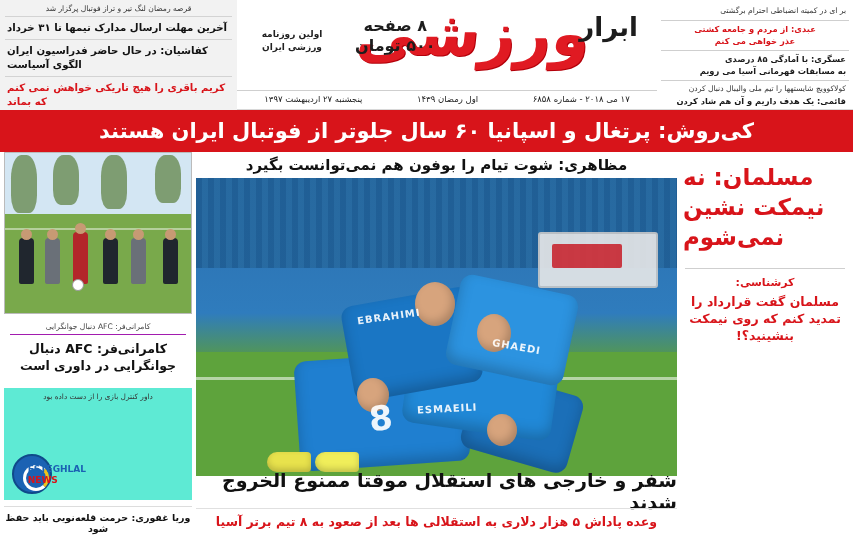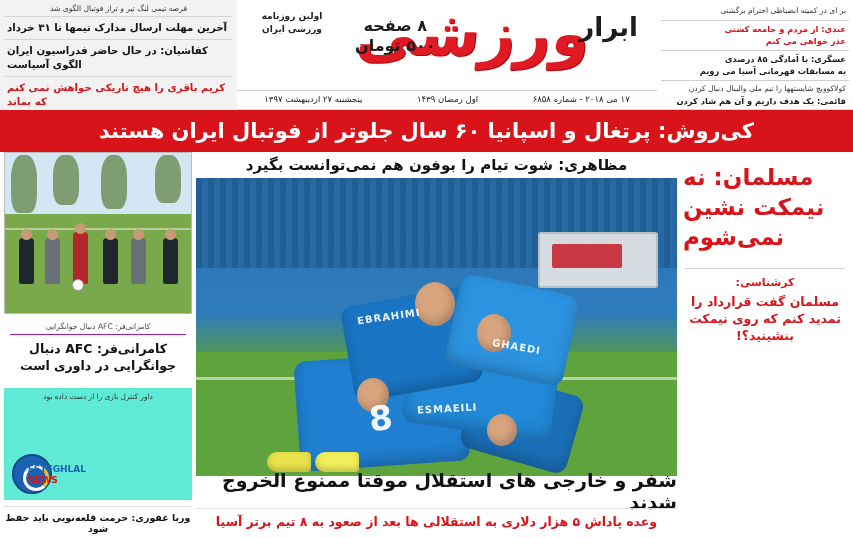--- a/index.html
+++ b/index.html
@@ -36,21 +36,21 @@
     padding: 2px 3px 3px 3px;
     text-align: right;
   }
   .head-strip .line {
     color: #1b1b1b;
     font-size: 8.3px;
     line-height: 12px;
     font-weight: bold;
     direction: rtl;
   }
-  .head-strip .line.red { color: #d8141a; }
+  .head-strip .line.red { color: #d8141a; text-align: center; }
   .head-strip .line.small { font-weight: normal; font-size: 7.6px; color: #333; }
 
   
   .head-center {
     position: absolute; top: 0; right: 196px;
     width: 420px; height: 110px;
     text-align: center;
   }
   .logo-wrap {
     position: relative;
@@ -68,21 +68,21 @@
     text-shadow: 1px 1px 0 #b3000a;
   }
   .logo-abrar {
     position: absolute; top: 14px; right: 19px;
     font-size: 26px;
     font-weight: bold;
     color: #1d1d1d;
     line-height: 26px;
   }
   .logo-sub {
-    position: absolute; top: 10px; left: 12px;
+    position: absolute; top: 28px; left: 12px;
     width: 86px;
     font-size: 9px;
     line-height: 13px;
     font-weight: bold;
     color: #222;
     text-align: center;
   }
   .logo-pages {
     position: absolute; top: 16px; left: 118px;
     font-size: 13px;
@@ -423,21 +423,21 @@
         </div>
       </div>
       <div class="head-dateline">
         <span>۱۷ می ۲۰۱۸ - شماره ۶۸۵۸</span>
         <span>اول رمضان ۱۴۳۹</span>
         <span>پنجشنبه ۲۷ اردیبهشت ۱۳۹۷</span>
       </div>
     </div>
 
     <div class="head-left">
-      <div class="topline">قرصه تیمی لنگ تیر و تراز فوتبال الگوی شد</div>
+      <div class="topline">قرصه رمضان لنگ تیر و تراز فوتبال پرگزار شد</div>
       <div class="item">آخرین مهلت ارسال مدارک تیمها تا ۳۱ خرداد</div>
       <div class="item">کفاشیان: در حال حاضر فدراسیون ایران الگوی آسیاست</div>
       <div class="item red" style="border-bottom:none">کریم باقری را هیچ تاریکی خواهش نمی کنم که بماند</div>
     </div>
   </div>
 
   <div class="red-banner">کی‌روش: پرتغال و اسپانیا ۶۰ سال جلوتر از فوتبال ایران هستند</div>
 
   <div class="main">
 

